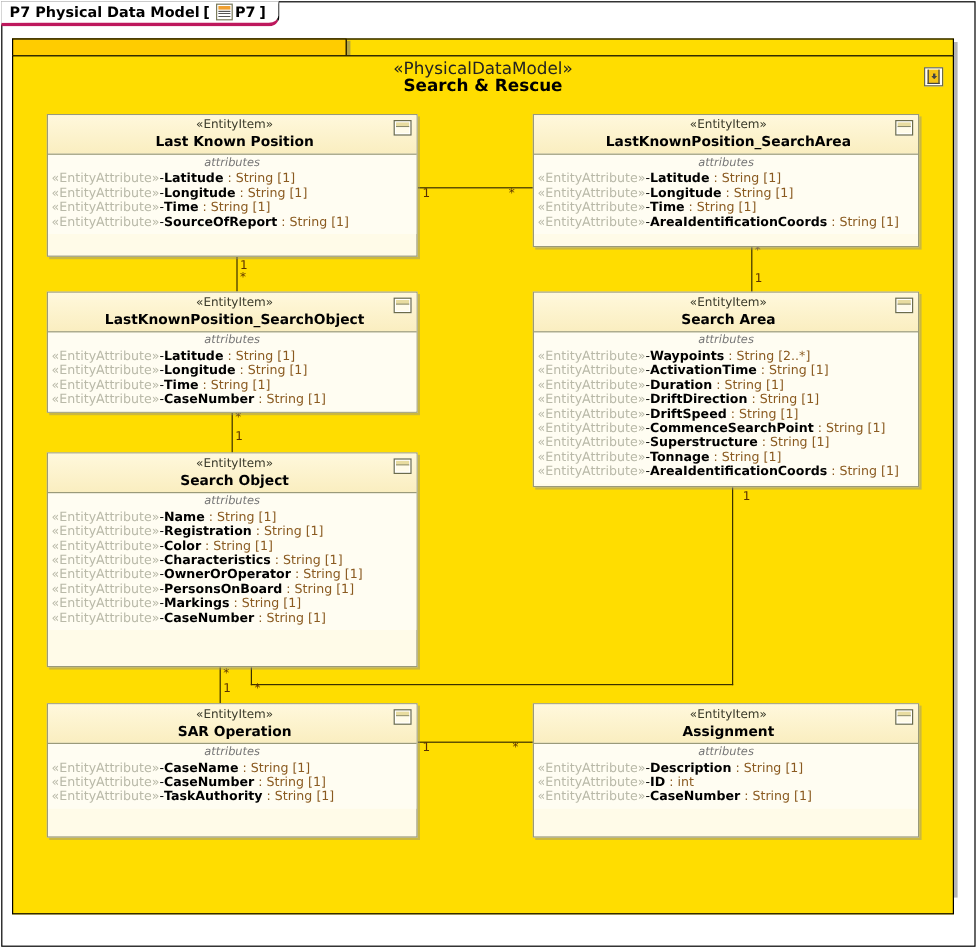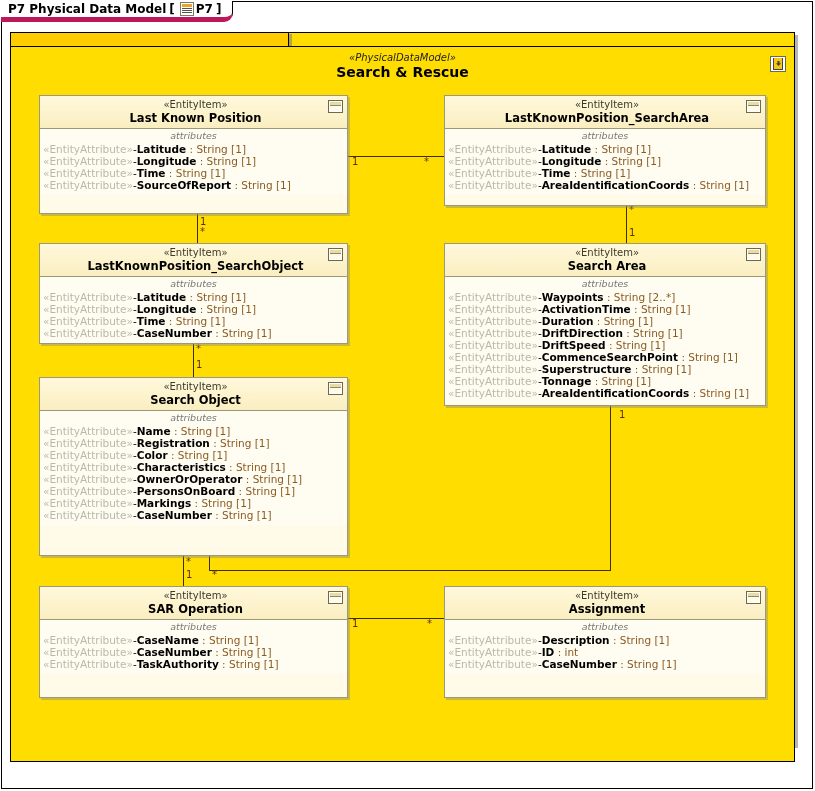--- a/index.html
+++ b/index.html
@@ -21,21 +21,21 @@
     border: 1px solid #000;
     box-sizing: border-box;
     background: #fff;
   }
   .frame-tab {
     position: absolute;
     left: 1px; top: 1px;
     height: 21px;
     padding: 0 8px 0 7px;
     border-right: 1px solid #000;
-    border-bottom: 5px solid #be185d;
+    border-bottom: 3px solid #be185d;
     box-sizing: border-box;
     background: #fff;
     display: flex;
     align-items: center;
     font-size: 12px;
     font-weight: bold;
     color: #000;
     white-space: nowrap;
     border-bottom-right-radius: 9px;
   }
@@ -97,24 +97,23 @@
   }
   .pkg-header {
     position: absolute;
     left: 0; top: 0;
     width: 100%;
     text-align: center;
     padding-top: 5px;
     pointer-events: none;
   }
   .pkg-stereotype {
-    font-size: 10px;
+    font-size: 14px;
     color: #222;
     line-height: 12px;
-    font-style: italic;
   }
   .pkg-title {
     font-size: 14px;
     font-weight: bold;
     color: #000;
     line-height: 17px;
   }
   .pkg-corner-icon {
     position: absolute;
     right: 8px; top: 9px;

